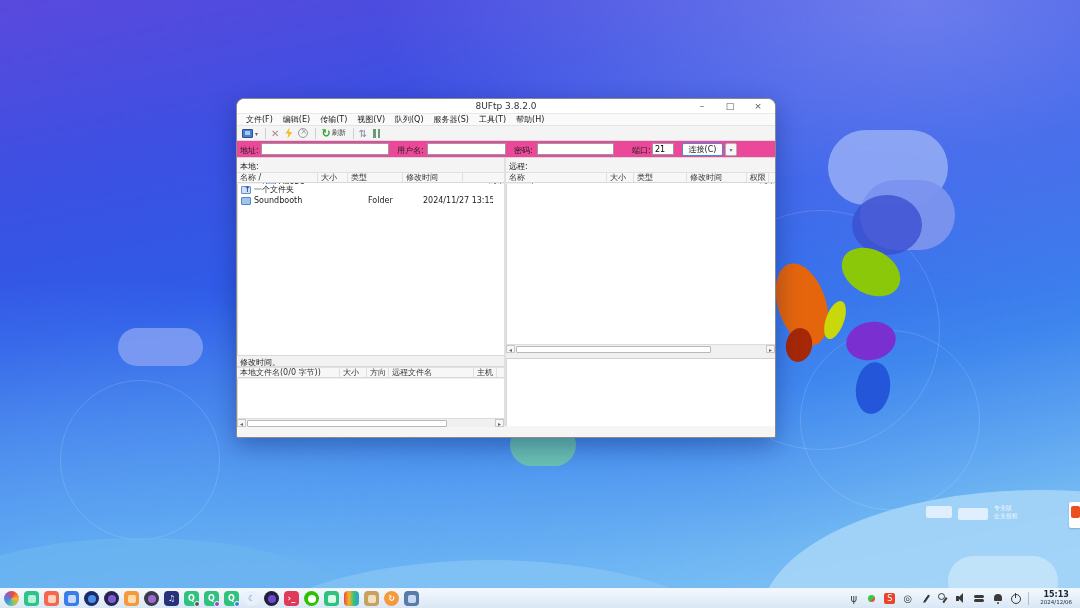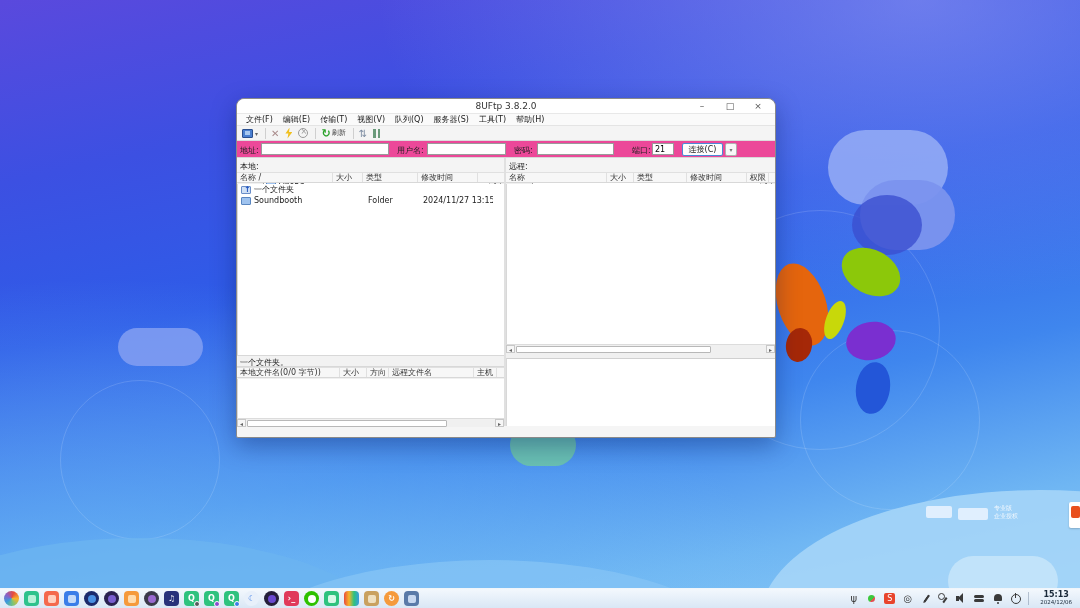--- a/index.html
+++ b/index.html
@@ -209,21 +209,21 @@
       <div id="lpane">
         <div class="comborow">
           <span class="albl" style="left:3px; top:3px;">本地:</span>
           <div class="combo" style="left:26px; right:3px;">
             <span class="folder"></span>
             <span>Adobe</span>
             <span class="dd">▼</span>
           </div>
         </div>
         <div class="hdrrow" style="top:14px;" id="local-hdr">
-            <div class="hcell" style="width: 96px;">名称   /</div>
+            <div class="hcell" style="width: 81px;">名称   /</div>
             <div class="hcell" style="width: 30px;">大小</div>
             <div class="hcell" style="width: 55px;">类型</div>
             <div class="hcell" style="width: 60px;">修改时间</div>
             <div class="hcell" style="flex: 1 1 0%; border-right: none;"></div>
           </div>
         <div class="listarea" style="top:26px; height:171px;" id="local-list">
             <div class="frow">
               <span class="fic up-icon"></span>
               <span class="fcol" style="width: 84px;">一个文件夹</span>
               <span class="fcol" style="width: 30px;"></span>
@@ -231,21 +231,21 @@
               <span class="fcol" style="width: 70px;"></span>
             </div>
             <div class="frow">
               <span class="fic folder-icon"></span>
               <span class="fcol" style="width: 84px;">Soundbooth</span>
               <span class="fcol" style="width: 30px;"></span>
               <span class="fcol" style="width: 55px;">Folder</span>
               <span class="fcol" style="width: 70px;">2024/11/27 13:15</span>
             </div>
           </div>
-        <div class="infobar" style="top:197px;">一个文件夹。</div>
+        <div class="infobar" style="top:197px;">修改时间。</div>
         <div class="hdrrow" style="top:209px;" id="queue-hdr">
             <div class="hcell" style="width: 103px;">本地文件名(0/0 字节))</div>
             <div class="hcell" style="width: 27px;">大小</div>
             <div class="hcell" style="width: 22px;">方向</div>
             <div class="hcell" style="width: 85px;">远程文件名</div>
             <div class="hcell">主机</div>
             <div class="hcell" style="flex: 1 1 0%; border-right: none;"></div>
           </div>
         <div class="listarea" style="top:221px; height:39px;"></div>
         <div class="hscroll" style="top:260px;">

